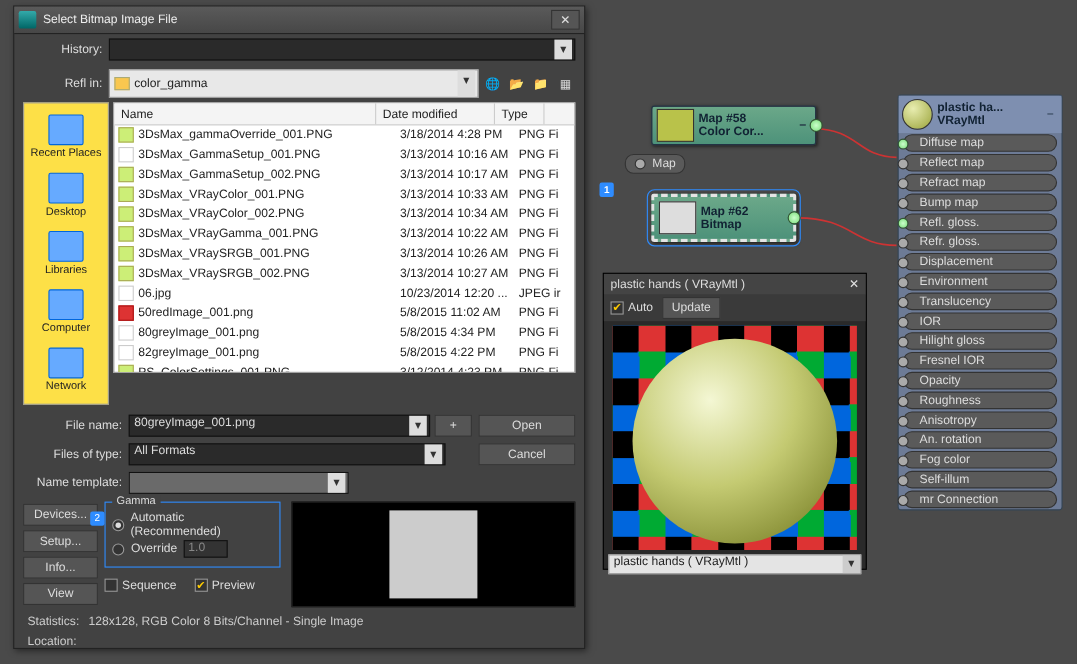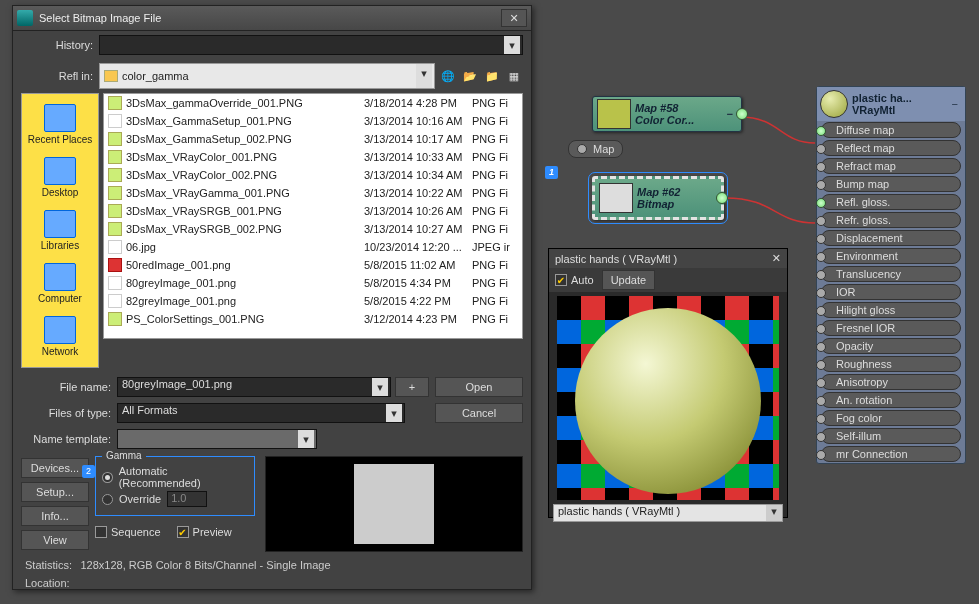--- a/index.html
+++ b/index.html
@@ -57,21 +57,21 @@
 .radio .dot.on::after { content: ''; position: absolute; left: 2px; top: 2px; width: 5px; height: 5px; background: #ddd; border-radius: 50%; }
 .spinner { width: 40px; height: 16px; background: #333; border: 1px solid #111; margin-left: 6px; color: #888; padding: 0 3px; }
 .chk { width: 12px; height: 12px; border: 1px solid #999; background: #333; margin-right: 4px; display: inline-flex; align-items: center; justify-content: center; color: #fc0; font-size: 10px; }
 .preview-box { flex: 1; margin-left: 10px; background: #000; border: 1px solid #222; display: flex; align-items: center; justify-content: center; }
 .preview-box .img { width: 80px; height: 80px; background: #ccc; }
 
 .stats { padding: 3px 12px; color: #ccc; font-size: 10px; }
 
 
 .node-panel { position: absolute; left: 548px; top: 80px; width: 420px; height: 520px; }
-.node { position: absolute; background: linear-gradient(#6ba889,#4d927a); border: 1px solid #234; border-radius: 3px; display: flex; align-items: center; padding: 2px 4px; color: #123; font-weight: bold; box-shadow: 1px 1px 3px rgba(0,0,0,0.5); font-style: italic; }
+.node { position: absolute; background: linear-gradient(#6ba889,#4d927a); border: 1px solid #234; border-radius: 3px; display: flex; align-items: center; padding: 2px 4px; color: #123; font-weight: bold; box-shadow: 1px 1px 3px rgba(0,0,0,0.5); }
 .node .swatch { width: 34px; height: 30px; background: #b9c24a; border: 1px solid #333; margin-right: 4px; }
 .node .close { margin-left: auto; color: #234; padding: 0 4px; }
 .node.bitmap { border: 3px dashed #e4e4e4; padding: 4px; outline: 1px solid #2e8cff; outline-offset: 3px; }
 .badge2 { position: absolute; left: -50px; top: -13px; width: 13px; height: 13px; background: #2e8cff; color: #fff; text-align: center; line-height: 13px; font-size: 9px; border-radius: 2px; }
 .pin-r { position: absolute; right: -7px; top: 50%; width: 12px; height: 12px; background: radial-gradient(#cfc,#7d7); border: 1px solid #353; border-radius: 50%; transform: translateY(-50%); }
 .map-slot { position: absolute; background: #5a5a5a; border: 1px solid #333; border-radius: 8px; padding: 2px 8px; color: #ddd; display: flex; align-items: center; }
 .slot-input { width: 10px; height: 10px; background: #aaa; border: 1px solid #333; border-radius: 50%; margin-right: 6px; }
 
 
 .mtl-panel { position: absolute; left: 816px; top: 86px; width: 150px; background: #6d7b96; border: 1px solid #345; border-radius: 3px; }
@@ -153,20 +153,25 @@
         <div class="place">
           <div class="pic"></div>
           <div class="pl">Computer</div>
         </div>
         <div class="place">
           <div class="pic"></div>
           <div class="pl">Network</div>
         </div>
       </div>
     <div class="file-list">
+      <div class="fl-head">
+        <div class="col-name">Name</div>
+        <div class="col-date">Date modified</div>
+        <div class="col-type">Type</div>
+      </div>
       <div class="fl-rows" id="fl-rows">
           <div class="fl-row">
             <div class="fi "></div>
             <div class="col-name">3DsMax_gammaOverride_001.PNG</div>
             <div class="col-date">3/18/2014 4:28 PM</div>
             <div class="col-type">PNG Fi</div>
           </div>
           <div class="fl-row">
             <div class="fi blank"></div>
             <div class="col-name">3DsMax_GammaSetup_001.PNG</div>

